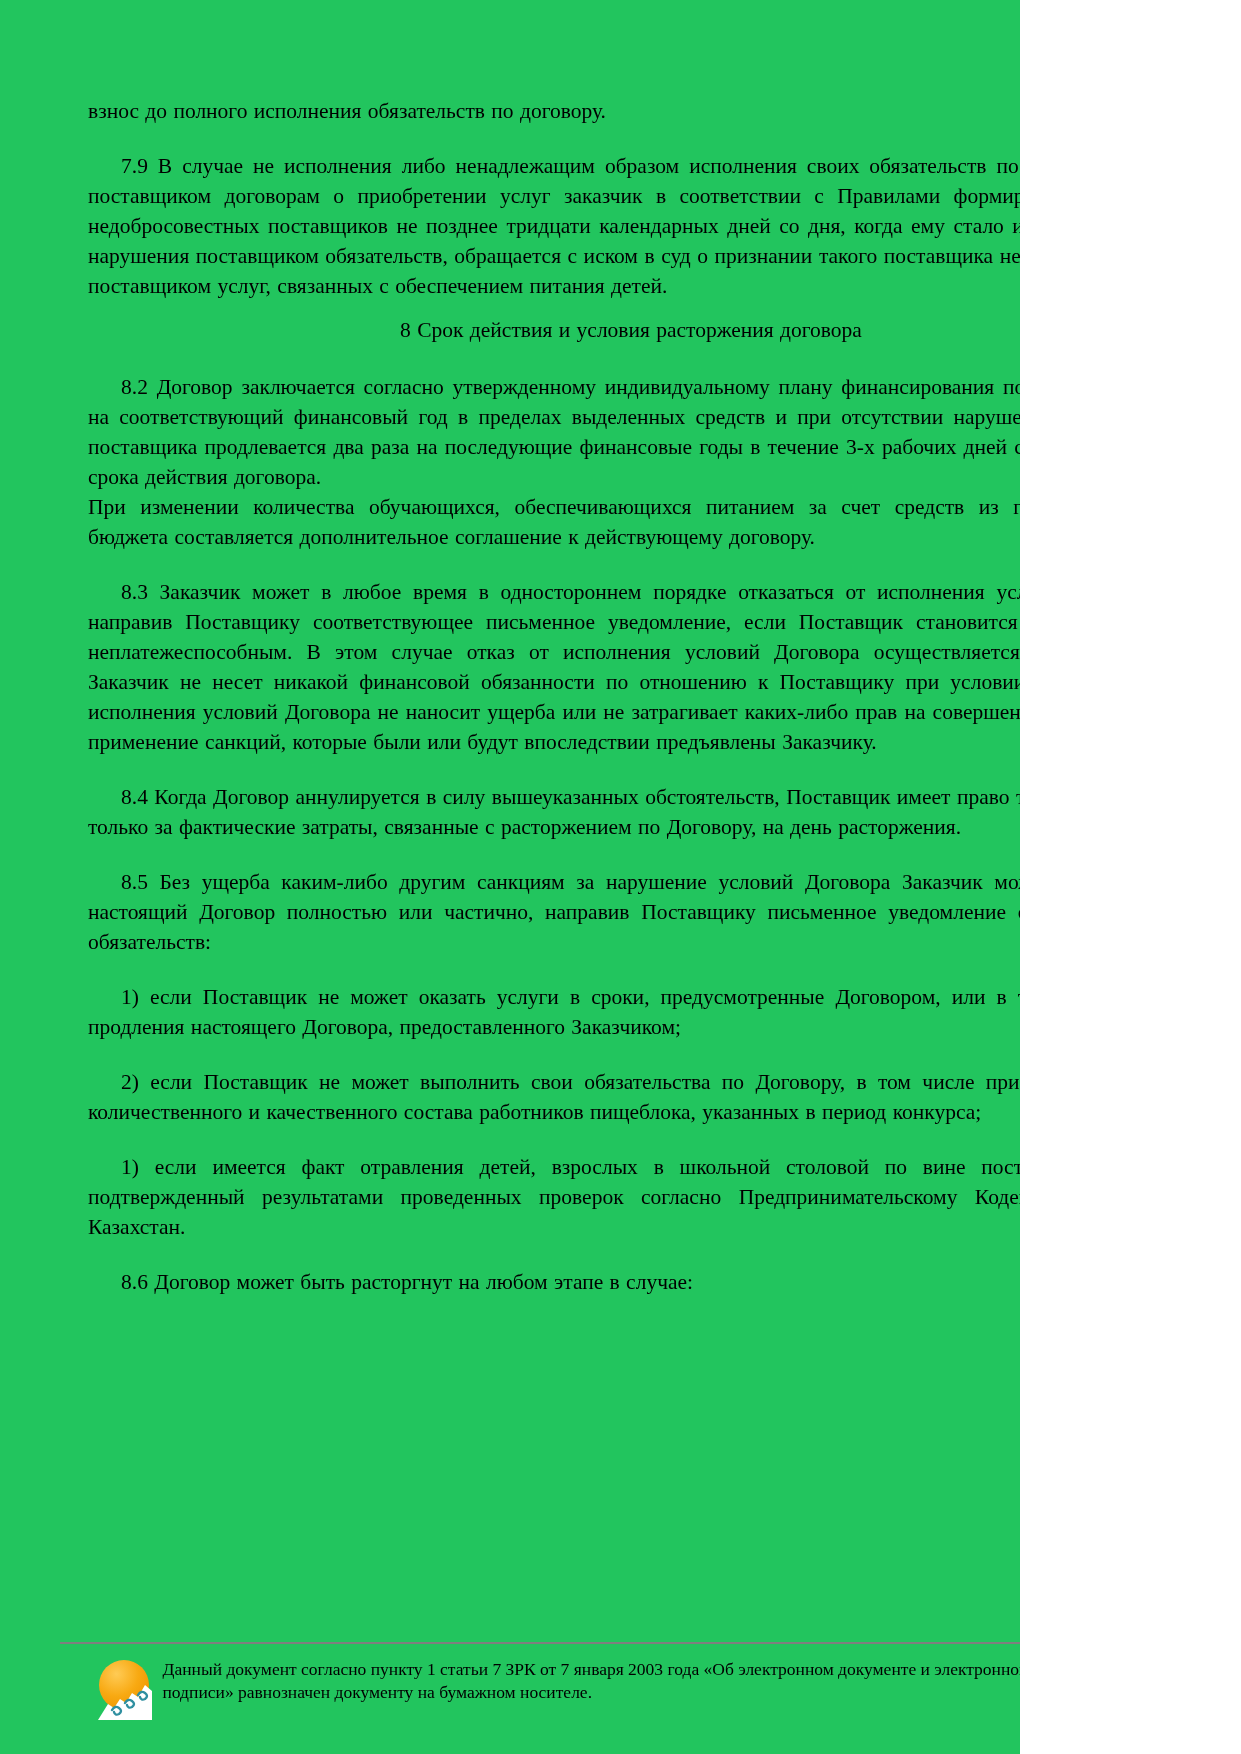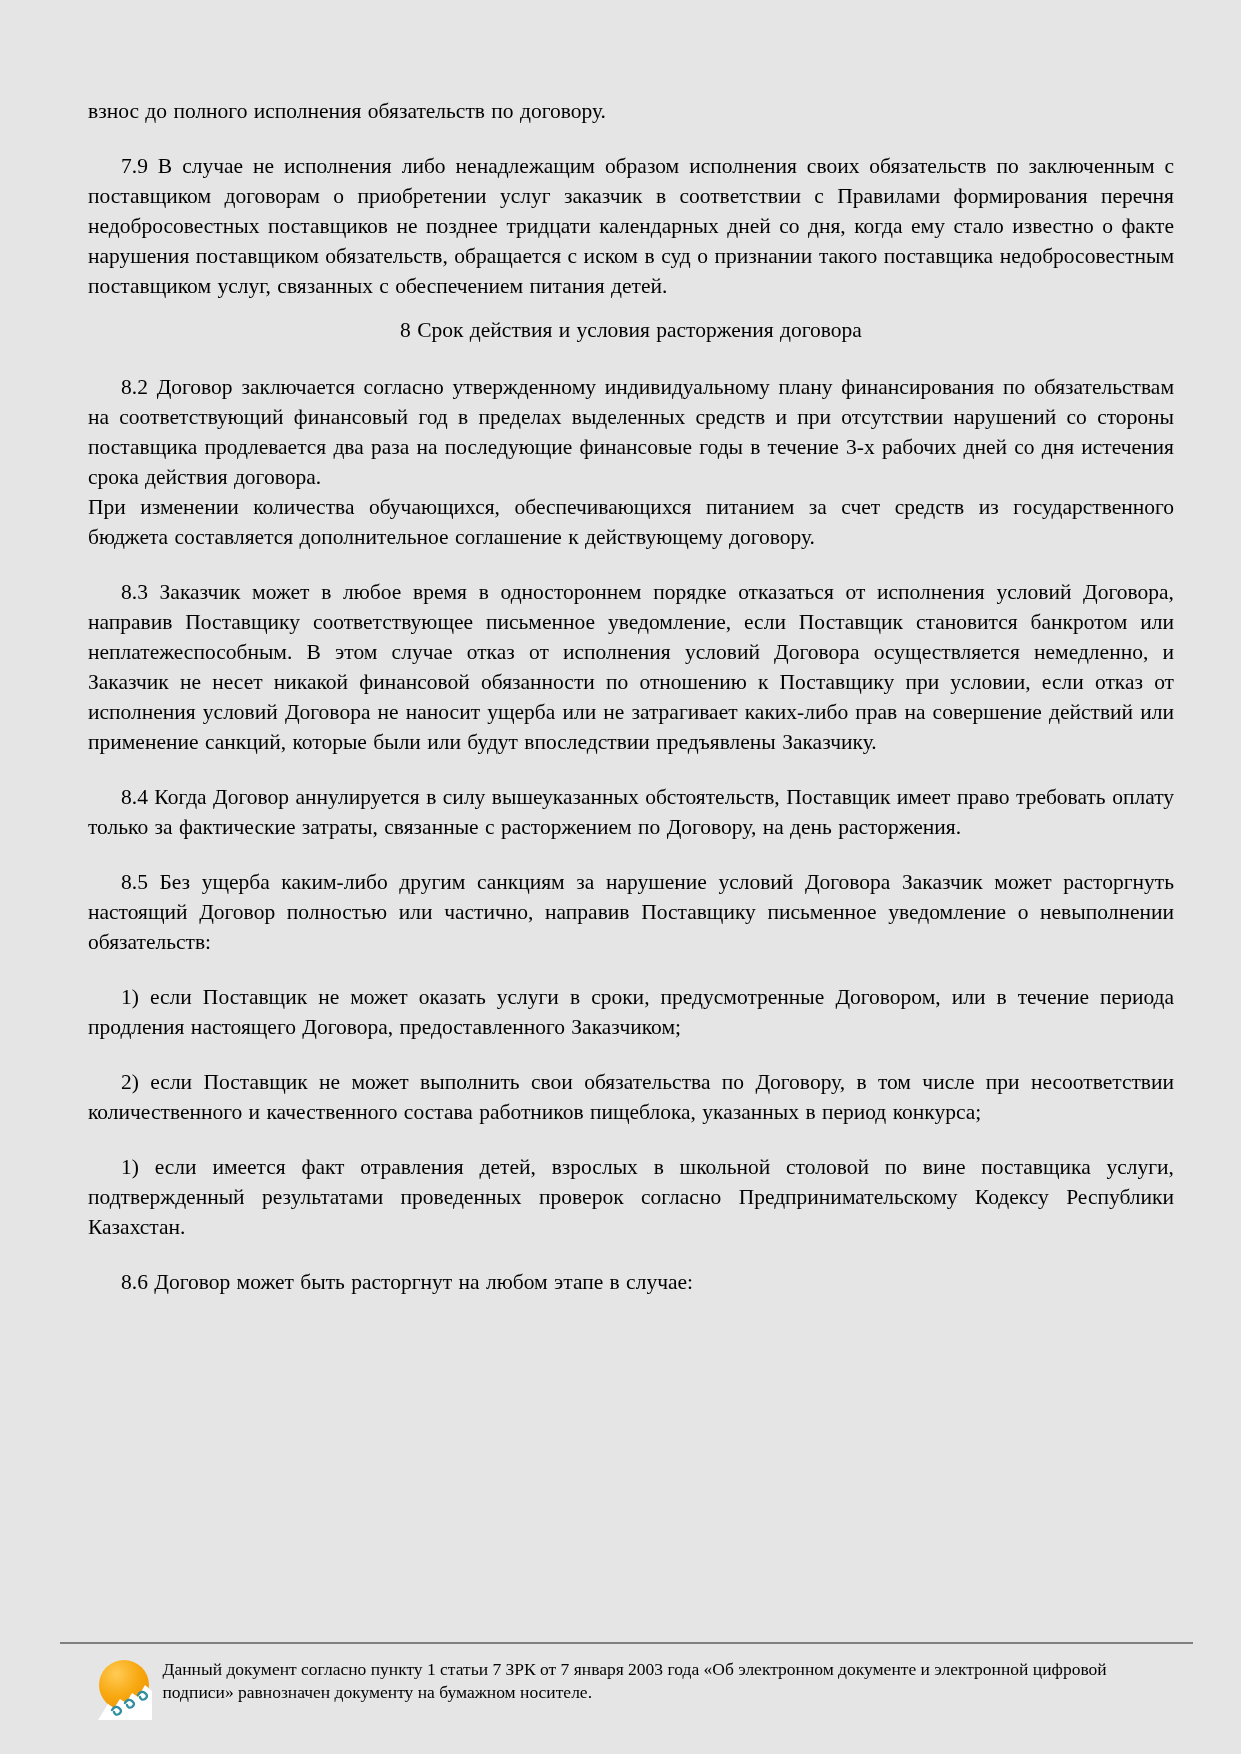--- a/index.html
+++ b/index.html
@@ -1,20 +1,20 @@
 <!DOCTYPE html>
 <html lang="ru"><head>
 <meta charset="utf-8">
 <style>
   html, body { margin: 0; padding: 0; background: #ffffff; }
   .page {
     position: relative;
-    width: 1241px;
+    width: 1020px;
     height: 1754px;
-    background: #e5e5e5;
+    background: #22c55e;
     color: #000000;
     font-family: "Liberation Serif", "DejaVu Serif", serif;
     overflow: hidden;
   }
   .content {
     position: absolute;
     top: 96px;
     left: 88px;
     width: 1086px;
   }

